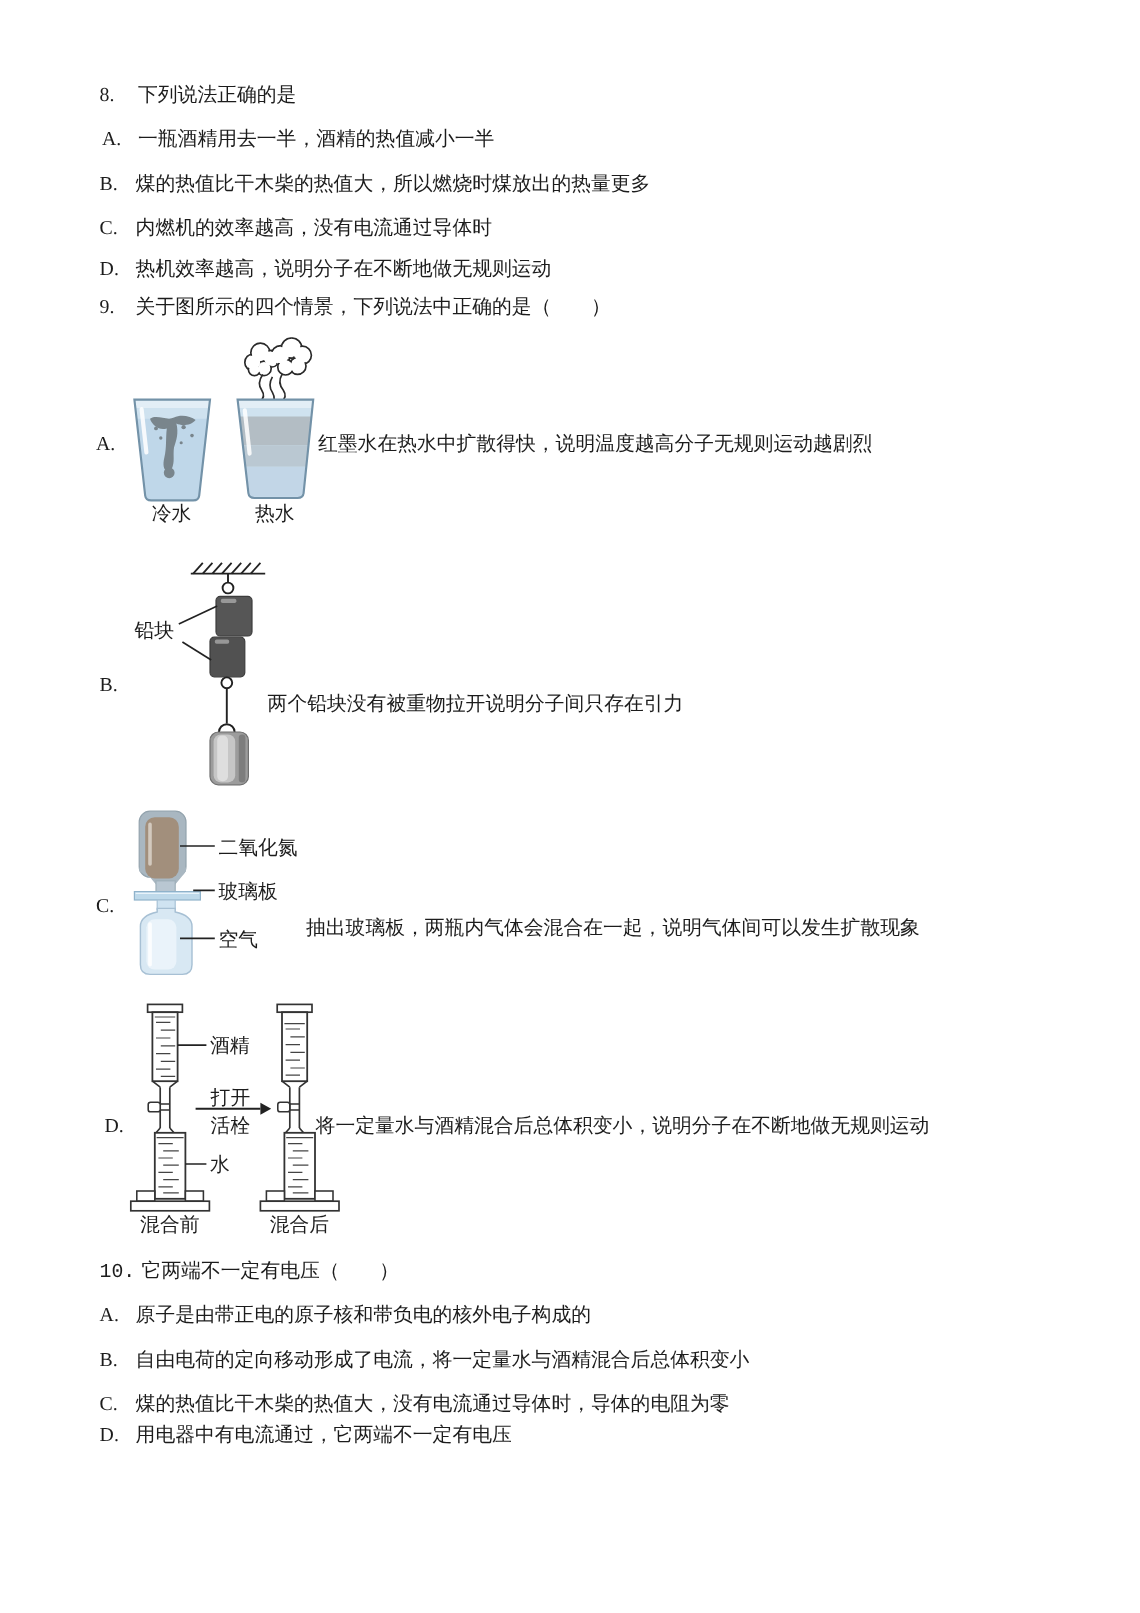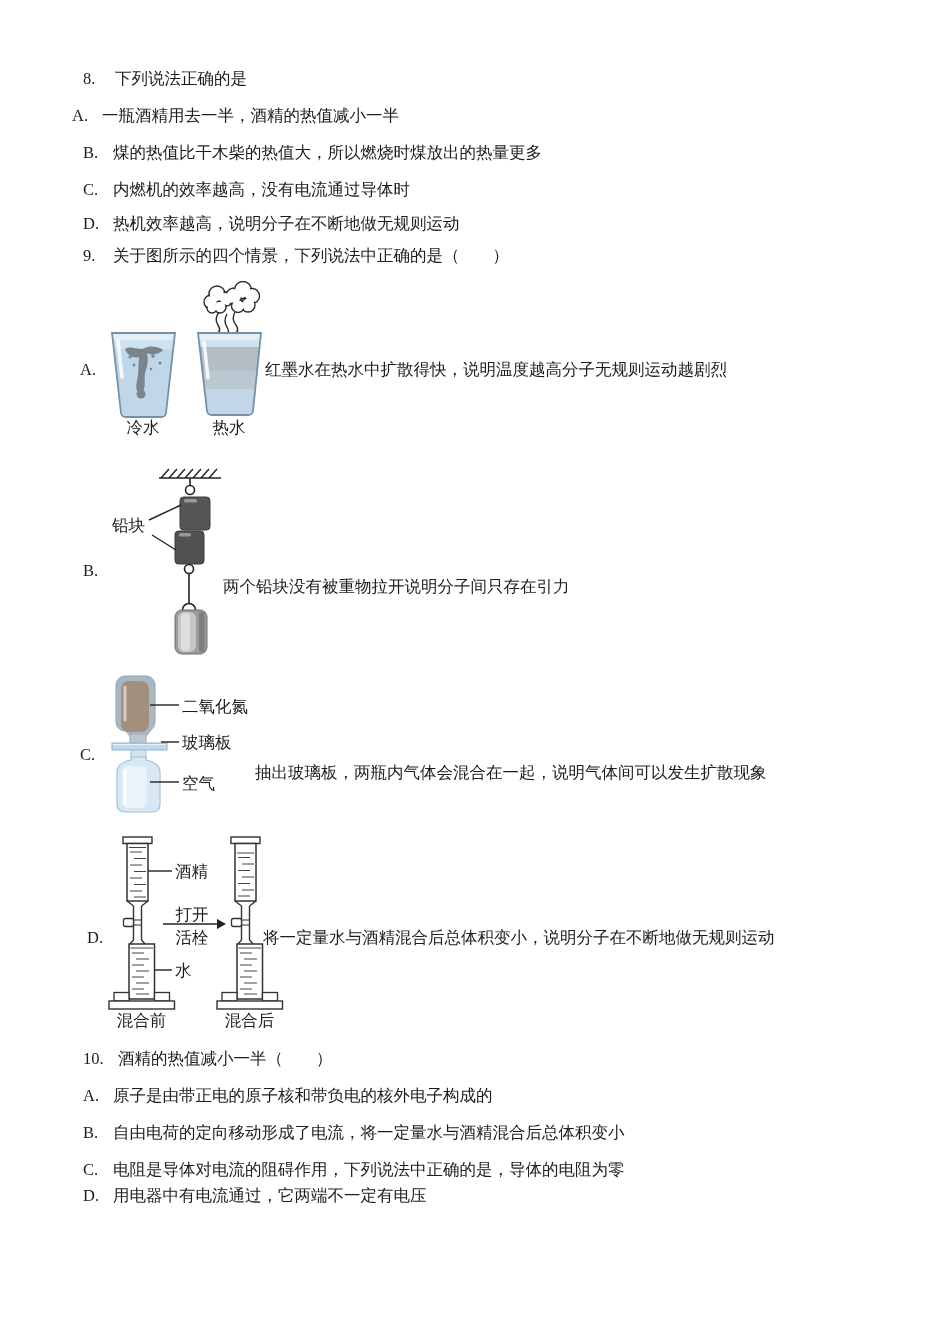--- a/index.html
+++ b/index.html
@@ -3,31 +3,31 @@
 <meta charset="utf-8">
 <style>
   html,body{margin:0;padding:0;}
   body{
     width:950px;height:1344px;background:#ffffff;position:relative;
     font-family:"Liberation Serif","DejaVu Serif",serif;color:#1c1c1c;
     overflow:hidden;
   }
   .tl{position:absolute;white-space:nowrap;font-size:16.5px;line-height:24px;}
   .mk{display:inline-block;}
-  .w30{width:30px;} .w32{width:32px;} .w35{width:35px;}
+  .w30{width:30px;} .w32{width:32px;} .w35{width:35px;font-family:Liberation Mono, monospace;}
   .fig{position:absolute;}
   .fig text{font-family:"Liberation Serif","DejaVu Serif",serif;font-size:16.5px;fill:#1c1c1c;}
 </style>
 </head>
 <body>
 
 <div class="tl" style="left:83px;top:67px">
   <span class="mk w32">8.</span><span>下列说法正确的是</span>
 </div>
-<div class="tl" style="left:72px;top:104px">
+<div class="tl" style="left:85px;top:104px">
   <span class="mk w30">A.</span><span>一瓶酒精用去一半，酒精的热值减小一半</span>
 </div>
 <div class="tl" style="left:83px;top:141px">
   <span class="mk w30">B.</span><span>煤的热值比干木柴的热值大，所以燃烧时煤放出的热量更多</span>
 </div>
 <div class="tl" style="left:83px;top:178px">
   <span class="mk w30">C.</span><span>内燃机的效率越高，没有电流通过导体时</span>
 </div>
 <div class="tl" style="left:83px;top:212px">
   <span class="mk w30">D.</span><span>热机效率越高，说明分子在不断地做无规则运动</span>
@@ -260,26 +260,26 @@
     <rect x="162.5" y="160.5" width="15" height="8.5" stroke-width="1.3" fill="#ffffff"></rect>
     <rect x="117" y="169" width="65.5" height="8" stroke-width="1.4" fill="#ffffff"></rect>
   </g>
   <text x="41.5" y="194" text-anchor="middle">混合前</text>
   <text x="149.5" y="194" text-anchor="middle">混合后</text>
 </svg>
 <div class="tl" style="left:87px;top:926px">D.</div>
 <div class="tl" style="left:263px;top:926px">将一定量水与酒精混合后总体积变小，说明分子在不断地做无规则运动</div>
 
 <div class="tl" style="left:83px;top:1047px">
-  <span class="mk w35">10.</span><span>酒精的热值减小一半（　　）</span>
+  <span class="mk w35">10.</span><span>它两端不一定有电压（　　）</span>
 </div>
 <div class="tl" style="left:83px;top:1084px">
   <span class="mk w30">A.</span><span>原子是由带正电的原子核和带负电的核外电子构成的</span>
 </div>
 <div class="tl" style="left:83px;top:1121px">
   <span class="mk w30">B.</span><span>自由电荷的定向移动形成了电流，将一定量水与酒精混合后总体积变小</span>
 </div>
 <div class="tl" style="left:83px;top:1158px">
-  <span class="mk w30">C.</span><span>电阻是导体对电流的阻碍作用，下列说法中正确的是，导体的电阻为零</span>
+  <span class="mk w30">C.</span><span>煤的热值比干木柴的热值大，没有电流通过导体时，导体的电阻为零</span>
 </div>
 <div class="tl" style="left:83px;top:1184px">
   <span class="mk w30">D.</span><span>用电器中有电流通过，它两端不一定有电压</span>
 </div>
 
 </body></html>

